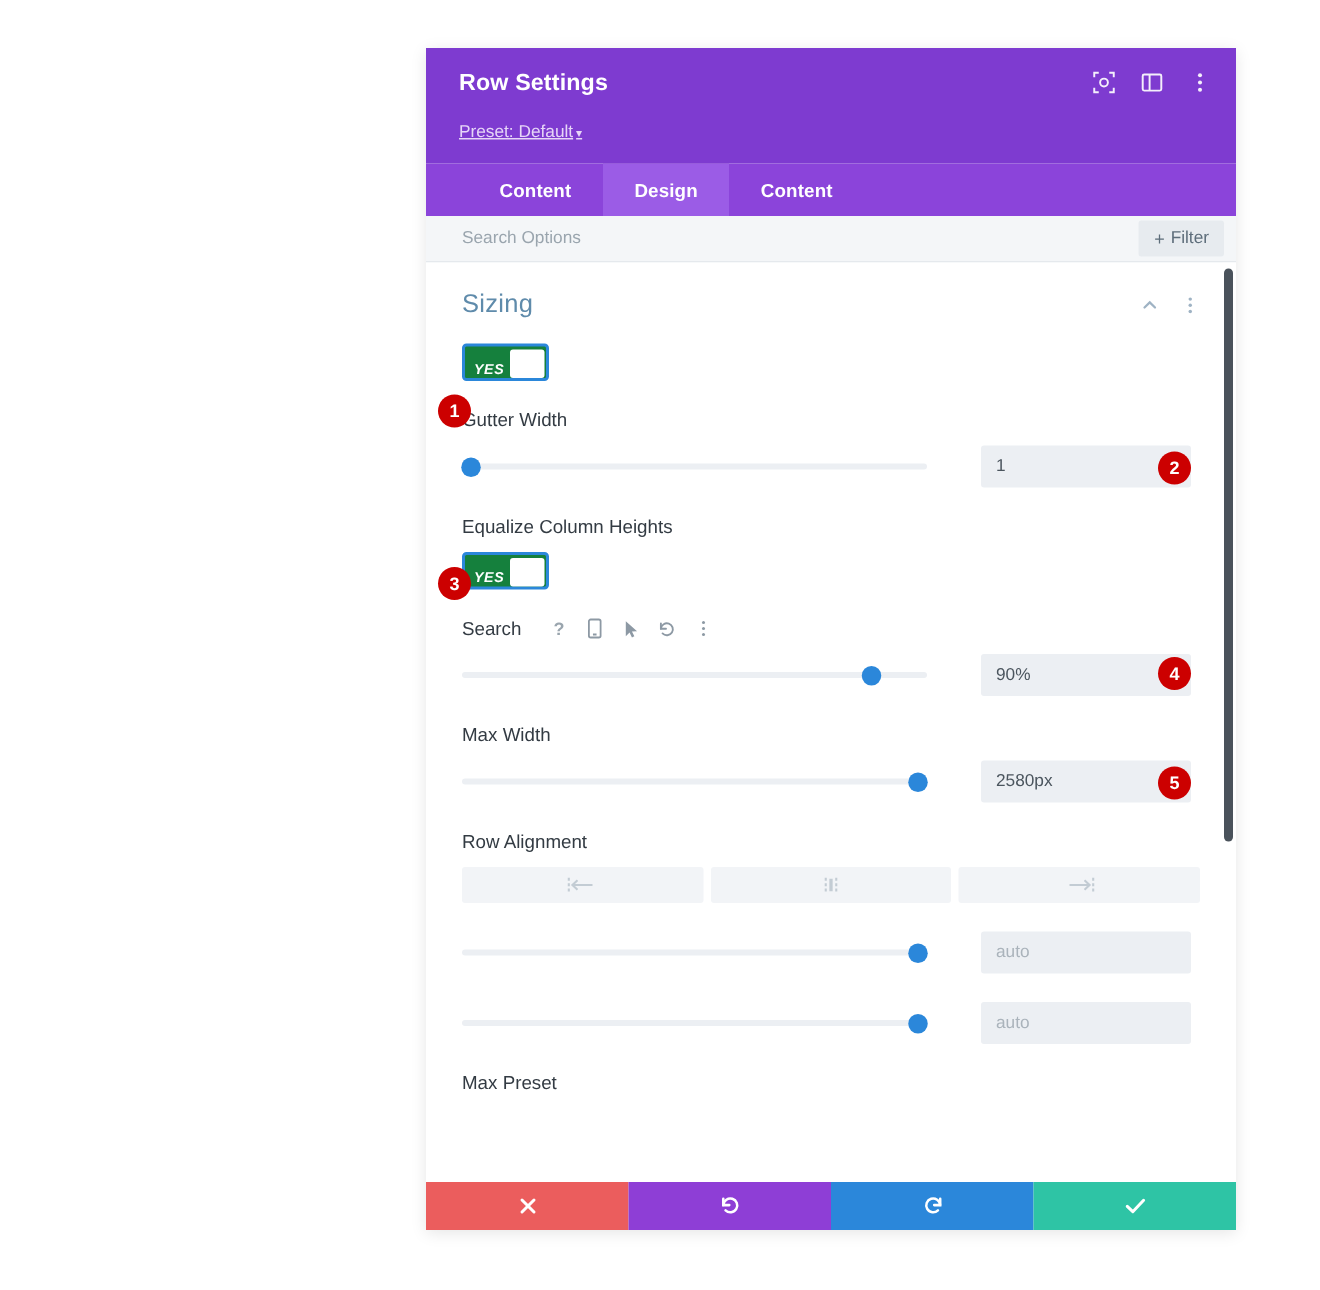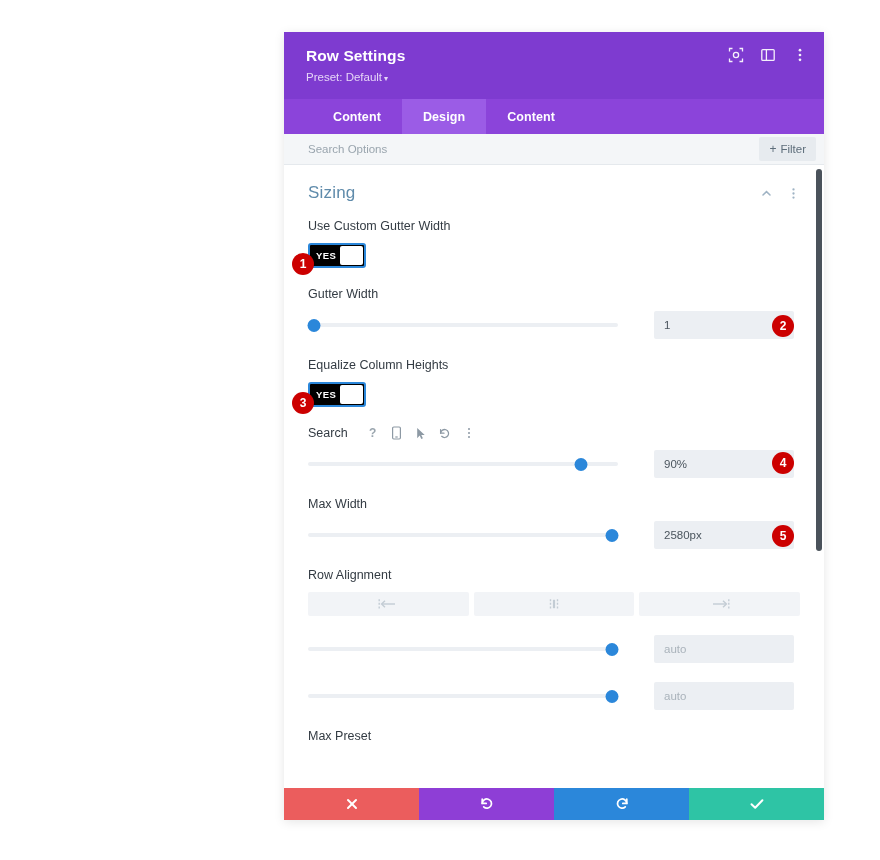--- a/index.html
+++ b/index.html
@@ -30,21 +30,22 @@
     color: #ffffff;
     font-size: 15.5px;
     font-weight: bold;
     line-height: 20px;
     letter-spacing: .1px;
   }
   .hdr-preset {
     color: #e6d5f7;
     font-size: 11.5px;
     line-height: 16px;
-    margin-top: 3px;
+    margin-top: 14px;
+    text-decoration: underline;
   }
   .hdr-preset .caret { font-size: 8px; margin-left: 2px; color: #e6d5f7; }
   .hdr-icons {
     position: absolute;
     right: 16px; top: 15px;
     display: flex; align-items: center; gap: 16px;
   }
   .hdr-ic { width: 16px; height: 16px; opacity: .92; display:block; }
   .hdr-ic svg { display: block; }
 
@@ -153,26 +154,27 @@
   }
   .lbl-ic.q {
     font-size: 12px;
     font-weight: bold;
     color: #9aa5ae;
   }
 
   
   .toggle {
     width: 58px; height: 25px;
-    background: #000000;
+    background: #15803d;
     border: 2px solid #2b87da;
     border-radius: 3px;
-    display: flex; align-items: center;
+    display: flex; align-items: flex-end;
     cursor: pointer;
     position: relative;
+    font-style: italic;
   }
   .toggle .yes {
     color: #ffffff;
     font-size: 9.5px;
     font-weight: bold;
     letter-spacing: .4px;
     padding-left: 6px;
     flex: 1;
   }
   .toggle .knob {
@@ -322,21 +324,20 @@
         <span class="sec-ic dots">
           <svg width="13" height="13" viewBox="0 0 13 13" fill="#9fb3c4">
             <circle cx="6.5" cy="2.4" r="1.15"></circle>
               <circle cx="6.5" cy="6.5" r="1.15"></circle>
               <circle cx="6.5" cy="10.6" r="1.15"></circle>
           </svg>
         </span>
       </div>
 
       <div class="field">
-        <div class="field-label">Use Custom Gutter Width</div>
         <div class="badge" style="left:-16px; top:34px;">1</div>
         <div class="toggle">
           <span class="yes">YES</span>
           <span class="knob"></span>
         </div>
       </div>
 
       <div class="field">
         <div class="field-label">Gutter Width</div>
         <div class="badge" style="right:6px; top:28px;">2</div>

